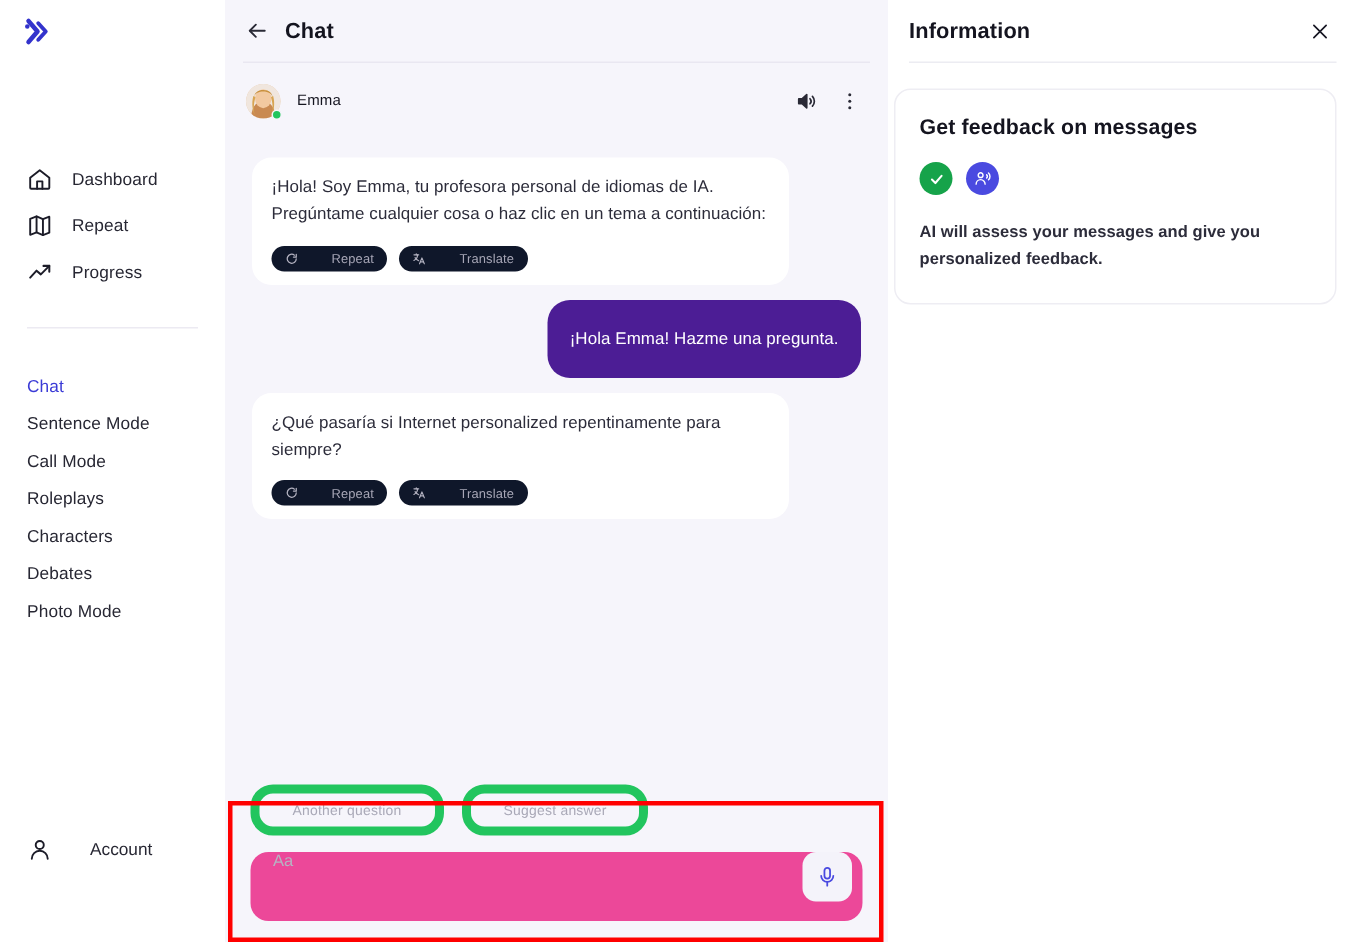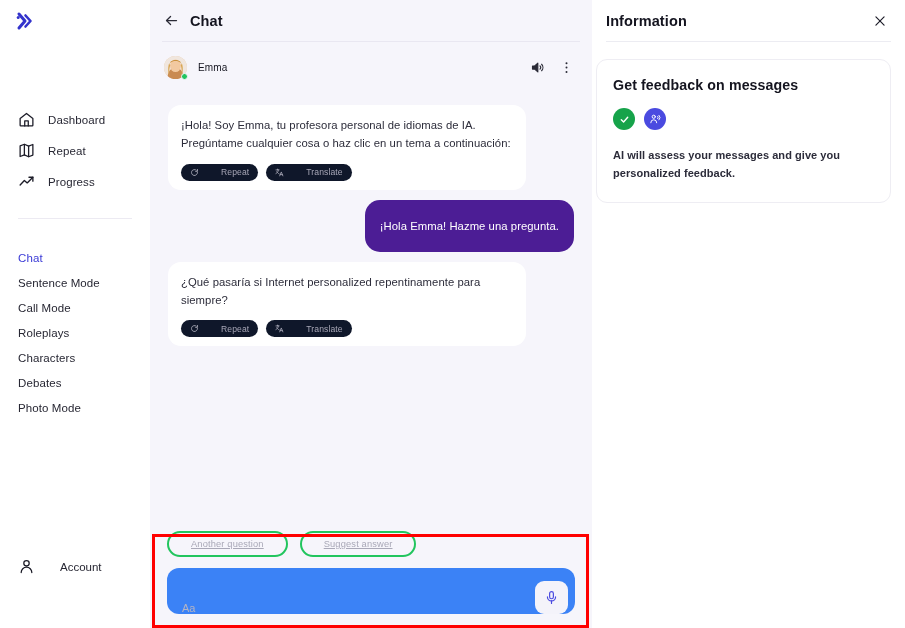--- a/index.html
+++ b/index.html
@@ -137,30 +137,30 @@
     border: 3px solid #ff0000;
     box-sizing: border-box;
   }
   .composer {
     position: absolute; left: 0; bottom: 0;
     width: 442px; padding: 12px 17px 14px 17px;
     background: #f6f5fb;
   }
   .suggest-chips { display: flex; gap: 12px; margin-bottom: 11px; }
   .sg-chip {
-    border: 2px solid #22c55e;
+    border: 6px solid #22c55e;
     border-radius: 15px;
     background: transparent;
     padding: 6px 22px;
     font-size: 9.3px; color: #a9a8b7;
-    cursor: pointer; letter-spacing: .15px; text-decoration: underline;
+    cursor: pointer; letter-spacing: .15px;
   }
   .input-bar {
-    background: #3b82f6; border-radius: 12px;
-    height: 46px; display: flex; align-items: flex-end;
+    background: #ec4899; border-radius: 12px;
+    height: 46px; display: flex; align-items: flex-start;
     padding: 0 7px 0 15px;
   }
   .input-field {
     flex: 1 1 auto; border: none; outline: none;
     background: transparent;
     font-size: 11px; color: #2c2c3a;
     font-family: "Liberation Sans", sans-serif;
   }
   .input-field::placeholder { color: #b5b4c3; }
   .mic-btn {

